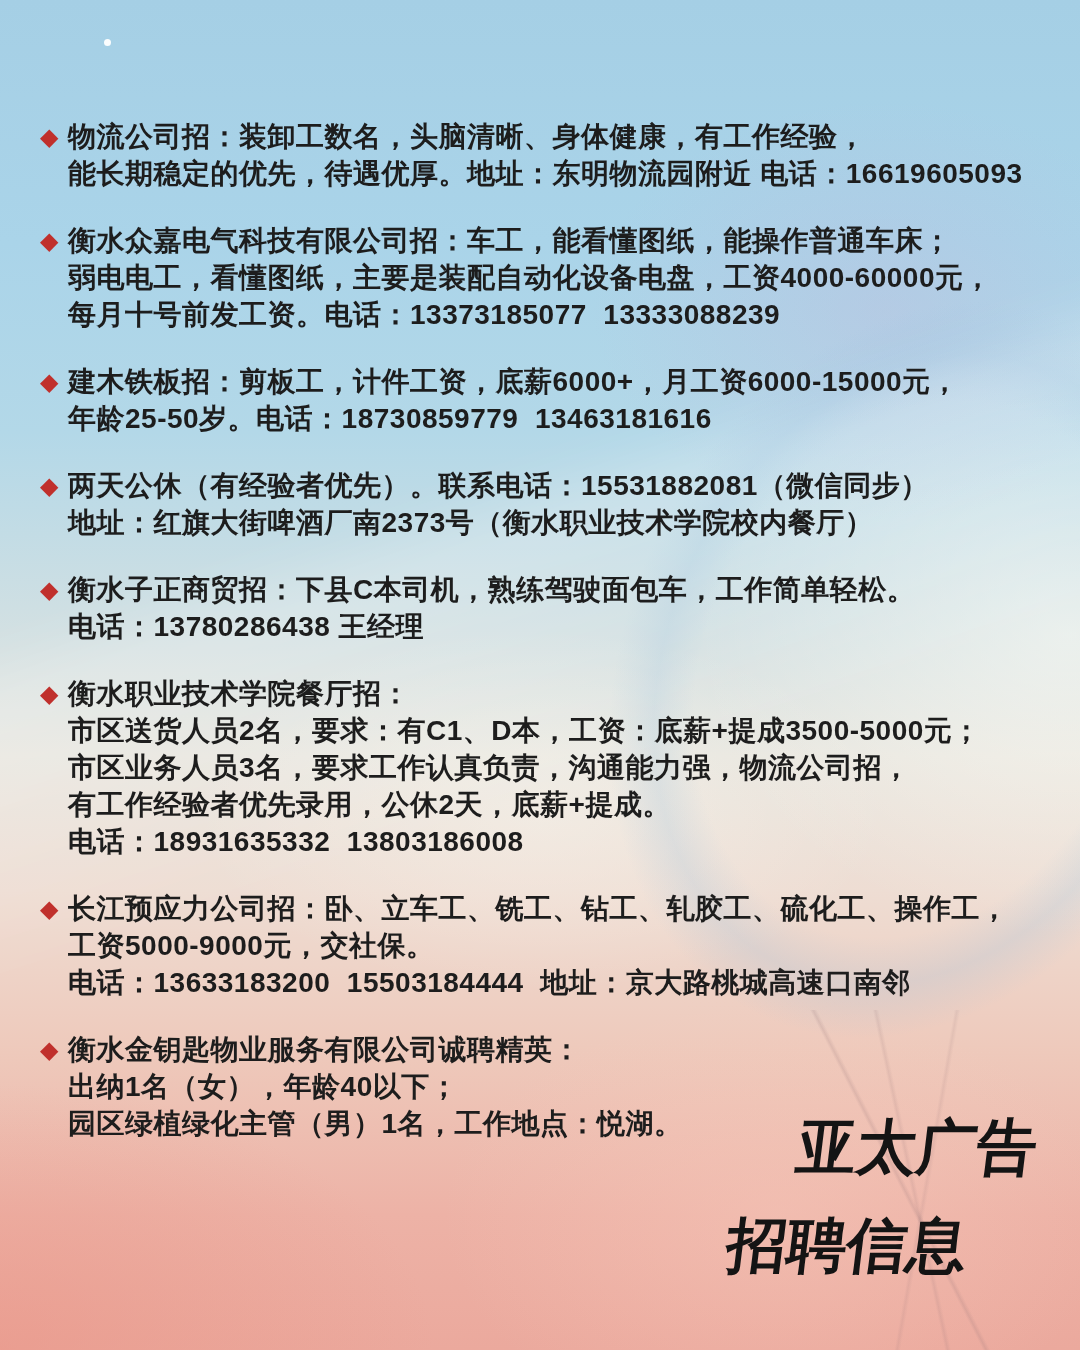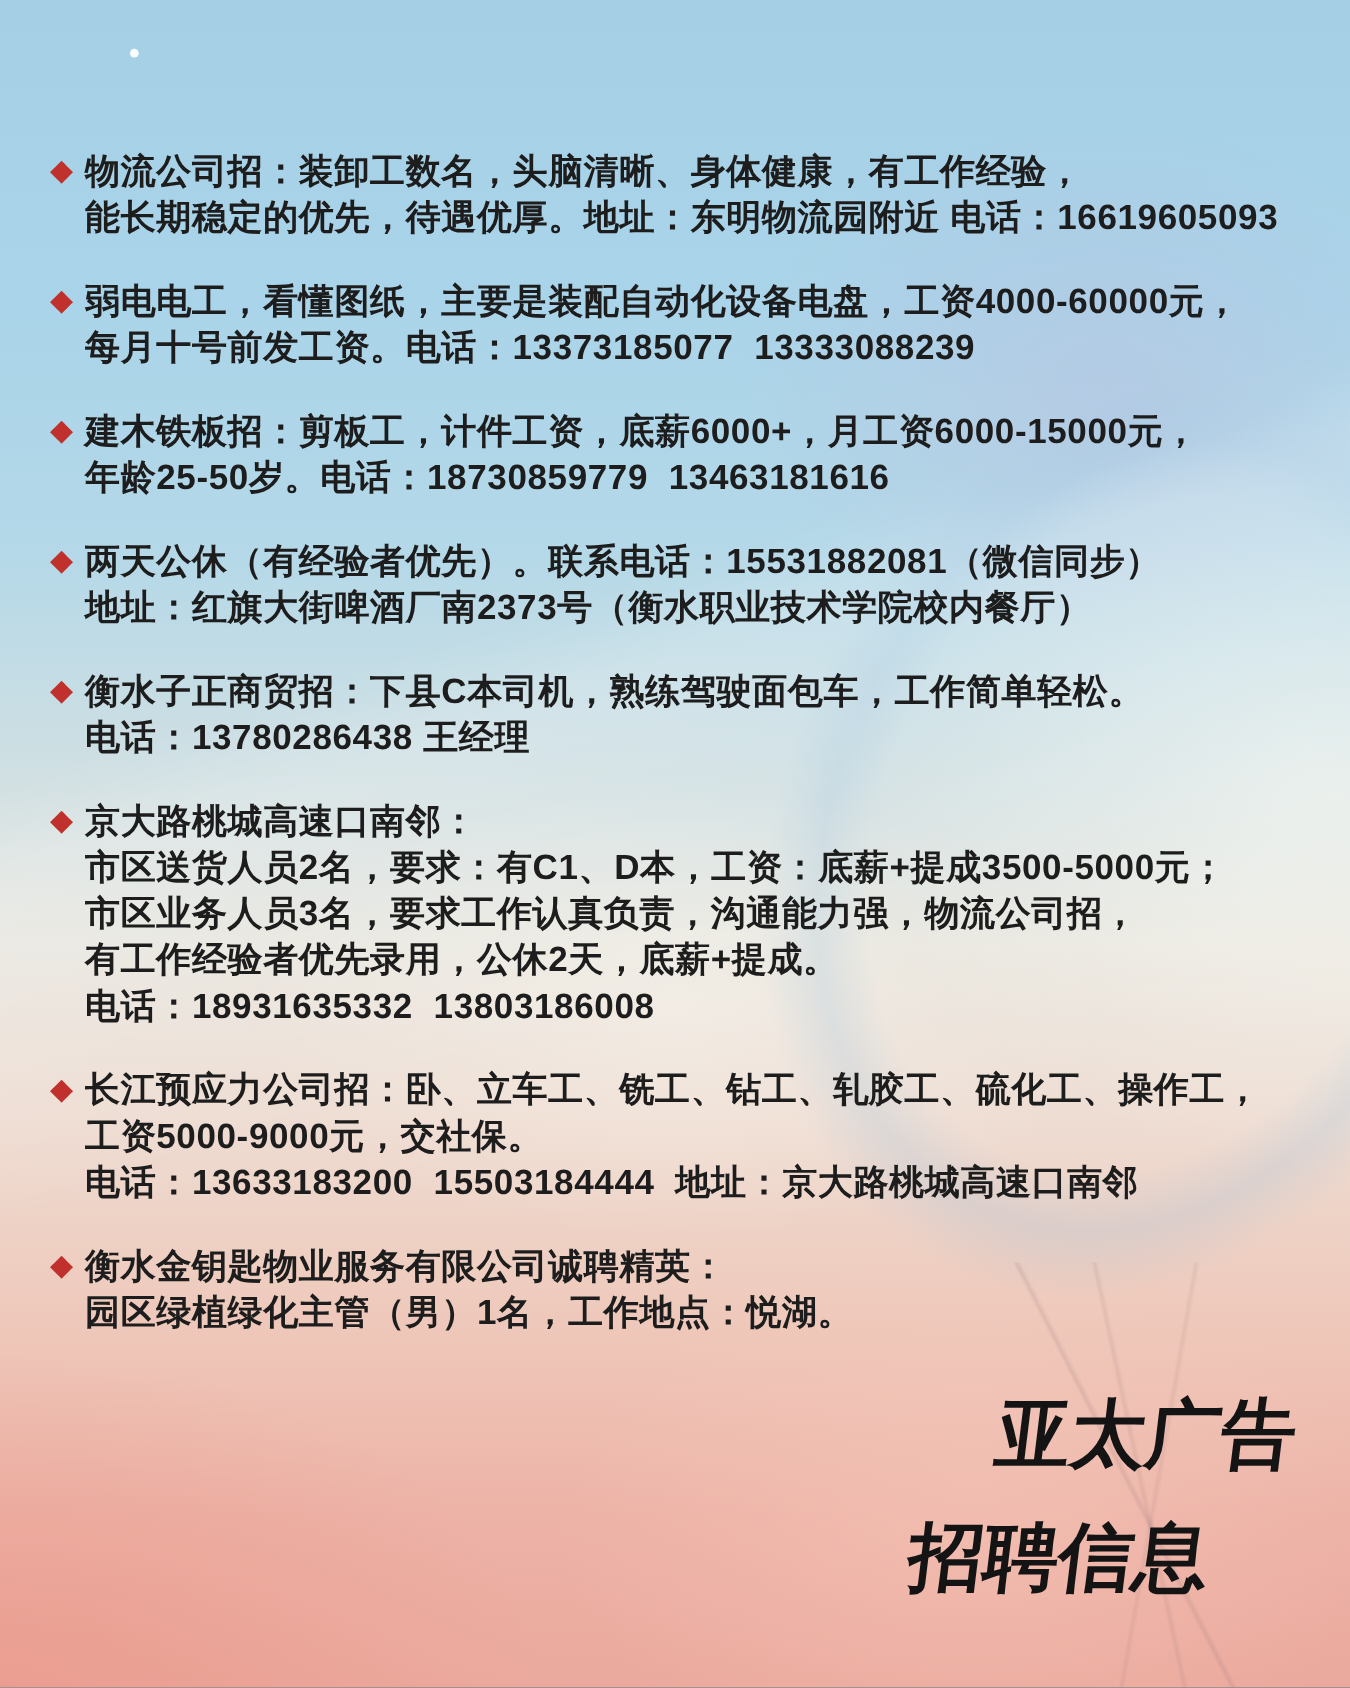--- a/index.html
+++ b/index.html
@@ -90,50 +90,51 @@
   <div class="wave2"></div>
   <div class="wave3"></div>
   <div class="dot"></div>
 
   <main class="listings">
       <div class="listing">
         <div class="line"><span class="bullet">◆</span><span>物流公司招：装卸工数名，头脑清晰、身体健康，有工作经验，</span></div>
         <div class="line"><span>能长期稳定的优先，待遇优厚。地址：东明物流园附近 电话：16619605093</span></div>
       </div>
       <div class="listing">
-        <div class="line"><span class="bullet">◆</span></div>
+        <div class="line"><span class="bullet">◆</span><span>衡水众嘉电气科技有限公司招：车工，能看懂图纸，能操作普通车床；</span></div>
         <div class="line"><span>弱电电工，看懂图纸，主要是装配自动化设备电盘，工资4000-60000元，</span></div>
         <div class="line"><span>每月十号前发工资。电话：13373185077  13333088239</span></div>
       </div>
       <div class="listing">
         <div class="line"><span class="bullet">◆</span><span>建木铁板招：剪板工，计件工资，底薪6000+，月工资6000-15000元，</span></div>
         <div class="line"><span>年龄25-50岁。电话：18730859779  13463181616</span></div>
       </div>
       <div class="listing">
         <div class="line"><span class="bullet">◆</span></div>
         <div class="line"><span>两天公休（有经验者优先）。联系电话：15531882081（微信同步）</span></div>
         <div class="line"><span>地址：红旗大街啤酒厂南2373号（衡水职业技术学院校内餐厅）</span></div>
       </div>
       <div class="listing">
         <div class="line"><span class="bullet">◆</span><span>衡水子正商贸招：下县C本司机，熟练驾驶面包车，工作简单轻松。</span></div>
         <div class="line"><span>电话：13780286438 王经理</span></div>
       </div>
       <div class="listing">
-        <div class="line"><span class="bullet">◆</span><span>京大路桃城高速口南邻：</span></div>
+        <div class="line"><span class="bullet">◆</span><span>衡水职业技术学院餐厅招：</span></div>
         <div class="line"><span>市区送货人员2名，要求：有C1、D本，工资：底薪+提成3500-5000元；</span></div>
         <div class="line"><span>市区业务人员3名，要求工作认真负责，沟通能力强，物流公司招，</span></div>
         <div class="line"><span>有工作经验者优先录用，公休2天，底薪+提成。</span></div>
         <div class="line"><span>电话：18931635332  13803186008</span></div>
       </div>
       <div class="listing">
         <div class="line"><span class="bullet">◆</span><span>长江预应力公司招：卧、立车工、铣工、钻工、轧胶工、硫化工、操作工，</span></div>
         <div class="line"><span>工资5000-9000元，交社保。</span></div>
         <div class="line"><span>电话：13633183200  15503184444  地址：京大路桃城高速口南邻</span></div>
       </div>
       <div class="listing">
         <div class="line"><span class="bullet">◆</span><span>衡水金钥匙物业服务有限公司诚聘精英：</span></div>
+        <div class="line"><span>出纳1名（女），年龄40以下；</span></div>
         <div class="line"><span>园区绿植绿化主管（男）1名，工作地点：悦湖。</span></div>
       </div>
     </main>
 
   <div class="brand-line l1">亚太广告</div>
   <div class="brand-line l2">招聘信息</div>
 </div>
 
 </body></html>

